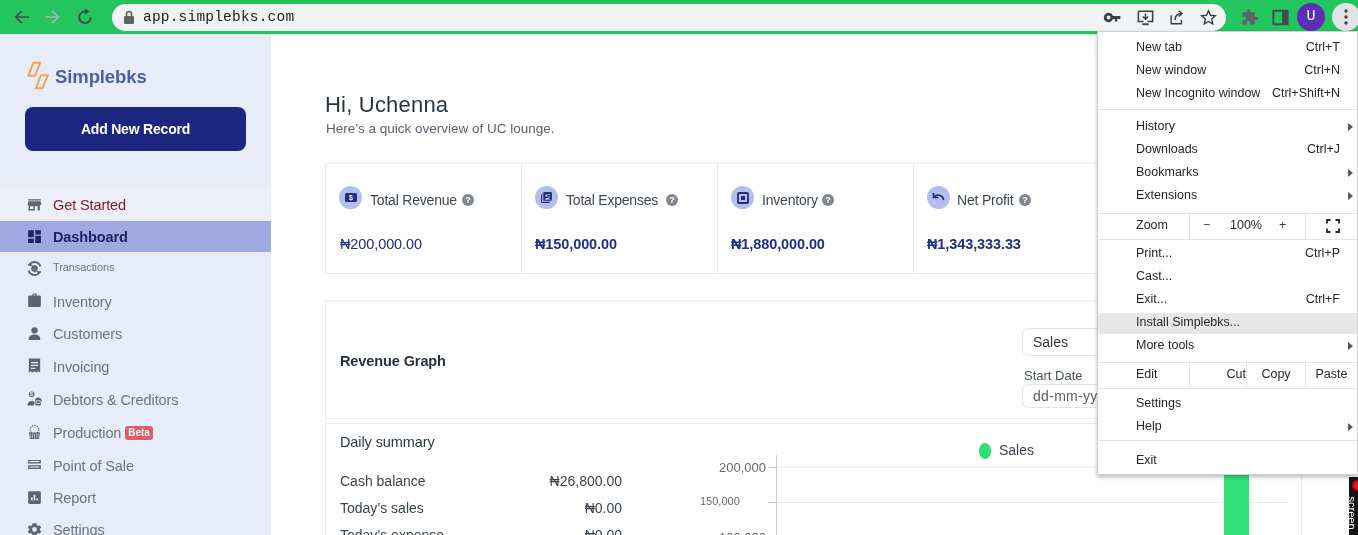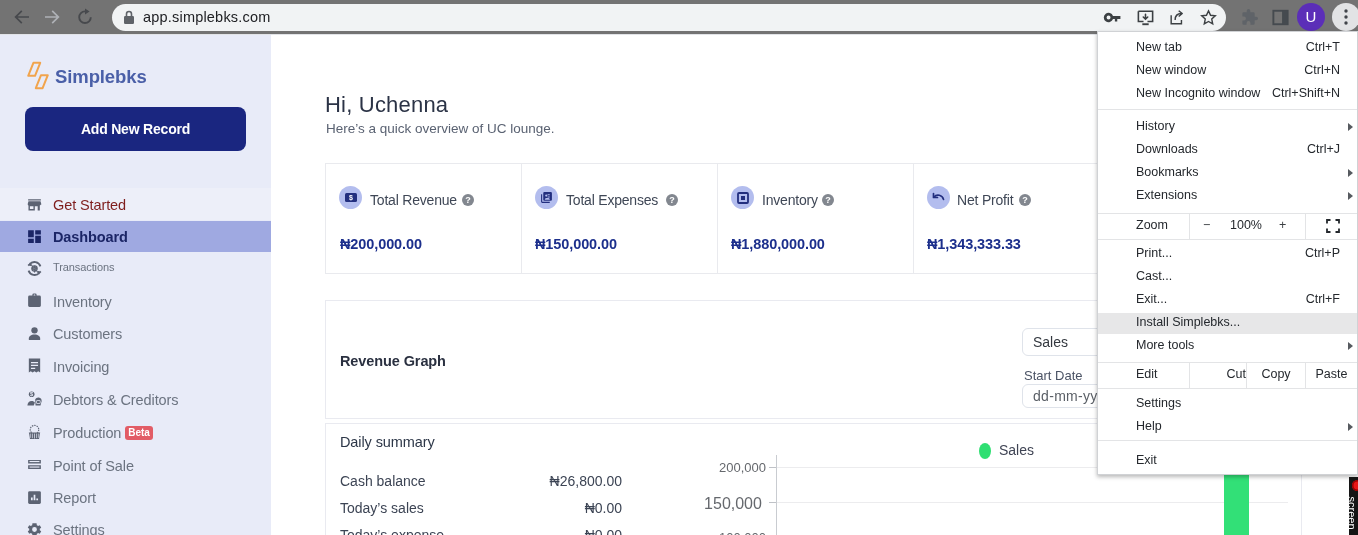--- a/index.html
+++ b/index.html
@@ -3,21 +3,21 @@
 <meta charset="utf-8">
 <style>
 *{margin:0;padding:0;box-sizing:border-box}
 html,body{width:1358px;height:535px;overflow:hidden}
 body{font-family:"Liberation Sans",sans-serif;position:relative;background:#fff}
 .abs{position:absolute}
 </style>
 </head>
 <body>
 
-<div class="abs" id="toolbar" style="left:0;top:0;width:1358px;height:35px;background:#737373;border-bottom:1px solid #e2e4e8;">
+<div class="abs" id="toolbar" style="left:0;top:0;width:1358px;height:35px;background:#22c55e;border-bottom:1px solid #e2e4e8;font-family:Liberation Mono, monospace;">
 
   <svg class="abs" style="left:12px;top:7px" width="20" height="20" viewBox="0 0 20 20">
     <path d="M17 9.2 H5.6 L10.4 4.4 L9.2 3.2 L2.4 10 L9.2 16.8 L10.4 15.6 L5.6 10.8 H17 Z" fill="#47494d"></path>
   </svg>
 
   <svg class="abs" style="left:42px;top:7px" width="20" height="20" viewBox="0 0 20 20">
     <path d="M3 9.2 H14.4 L9.6 4.4 L10.8 3.2 L17.6 10 L10.8 16.8 L9.6 15.6 L14.4 10.8 H3 Z" fill="#aeb1b6"></path>
   </svg>
 
   <svg class="abs" style="left:75px;top:7px" width="20" height="20" viewBox="0 0 20 20">
@@ -168,21 +168,21 @@
 <div class="abs" style="left:717px;top:163px;width:1px;height:111px;background:#e9eaee"></div>
 <div class="abs" style="left:913px;top:163px;width:1px;height:111px;background:#e9eaee"></div>
 
 <div class="abs" style="left:339px;top:186px;width:23px;height:23px;border-radius:50%;background:#b3bdee;"></div>
 <svg class="abs" style="left:344.5px;top:193px" width="12" height="9" viewBox="0 0 12 9">
   <rect x="0" y="0" width="12" height="9" rx="1.5" fill="#222e7e"></rect>
   <text x="6" y="7" font-size="7" fill="#fff" text-anchor="middle" font-weight="bold" font-family="Liberation Sans">$</text>
 </svg>
 <div class="abs" style="left:370px;top:192px;font-size:14px;color:#3f4756;letter-spacing:-.2px">Total Revenue</div>
 <div class="abs" style="left:462px;top:194px;width:12px;height:12px;border-radius:50%;background:#82878f;color:#fff;font-size:9px;font-weight:bold;text-align:center;line-height:12px;">?</div>
-<div class="abs" style="left:340px;top:236px;font-size:14.5px;font-weight:bold;color:#1c2f8c;letter-spacing:-.1px">₦200,000.00</div>
+<div class="abs" style="left:340px;top:236px;font-size:14.5px;font-weight:normal;color:#1c2f8c;letter-spacing:-.1px">₦200,000.00</div>
 
 <div class="abs" style="left:535px;top:186px;width:23px;height:23px;border-radius:50%;background:#b3bdee;"></div>
 <svg class="abs" style="left:540px;top:191px" width="13" height="13" viewBox="0 0 24 24" fill="#222e7e">
   <path d="M4 6 H2 v14 a2 2 0 0 0 2 2 h14 v-2 H4 Z"></path>
   <path d="M20 2 H8 a2 2 0 0 0 -2 2 v12 a2 2 0 0 0 2 2 h12 a2 2 0 0 0 2 -2 V4 a2 2 0 0 0 -2 -2 Z m-8.5 4.5 a2 2 0 1 1 0 4 2 2 0 0 1 0 -4 Z M18 16 H9 v-.8 c0-1.5 2-2.3 4.5-2.3 s4.5 .8 4.5 2.3 Z M18 8 h-4 V6 h4 Z M18 12 h-4 v-2 h4 Z"></path>
 </svg>
 <div class="abs" style="left:566px;top:192px;font-size:14px;color:#3f4756;letter-spacing:-.2px">Total Expenses</div>
 <div class="abs" style="left:666px;top:194px;width:12px;height:12px;border-radius:50%;background:#82878f;color:#fff;font-size:9px;font-weight:bold;text-align:center;line-height:12px;">?</div>
 <div class="abs" style="left:535px;top:236px;font-size:14.5px;font-weight:bold;color:#1c2f8c;letter-spacing:-.1px">₦150,000.00</div>
 
@@ -215,21 +215,21 @@
 <div class="abs" style="left:325px;top:423px;width:977px;height:112px;border:1px solid #e9eaf0;border-bottom:none;"></div>
 <div class="abs" style="left:340px;top:434px;font-size:14.5px;color:#2d3748;letter-spacing:-.1px">Daily summary</div>
 <div class="abs" style="left:340px;top:473px;font-size:14px;color:#3c4454">Cash balance</div>
 <div class="abs" style="left:480px;top:473px;width:142px;font-size:14px;color:#3c4454;text-align:right">₦26,800.00</div>
 <div class="abs" style="left:340px;top:500px;font-size:14px;color:#3c4454">Today’s sales</div>
 <div class="abs" style="left:480px;top:500px;width:142px;font-size:14px;color:#3c4454;text-align:right">₦0.00</div>
 <div class="abs" style="left:340px;top:527px;font-size:14px;color:#3c4454">Today’s expense</div>
 <div class="abs" style="left:480px;top:527px;width:142px;font-size:14px;color:#3c4454;text-align:right">₦0.00</div>
 
 <div class="abs" style="left:700px;top:460px;width:66px;font-size:13px;color:#65686d;text-align:right">200,000</div>
-<div class="abs" style="left:700px;top:495px;width:66px;font-size:16px;color:#65686d;text-align:center">150,000</div>
+<div class="abs" style="left:700px;top:495px;width:66px;font-size:11px;color:#65686d;text-align:left">150,000</div>
 <div class="abs" style="left:700px;top:530px;width:66px;font-size:13px;color:#65686d;text-align:right">100,000</div>
 <div class="abs" style="left:769px;top:467px;width:7px;height:1px;background:#bfc2c7"></div>
 <div class="abs" style="left:769px;top:502px;width:7px;height:1px;background:#bfc2c7"></div>
 <div class="abs" style="left:776px;top:455px;width:1px;height:80px;background:#c9ccd1"></div>
 <div class="abs" style="left:777px;top:467px;width:511px;height:1px;background:#ececee"></div>
 <div class="abs" style="left:777px;top:502px;width:511px;height:1px;background:#ececee"></div>
 <div class="abs" style="left:1224px;top:467px;width:25px;height:68px;background:#32e077"></div>
 <div class="abs" style="left:979px;top:443px;width:12px;height:16px;border-radius:50%;background:#2fdf72"></div>
 <div class="abs" style="left:999px;top:442px;font-size:14px;color:#3f4454">Sales</div>
 

